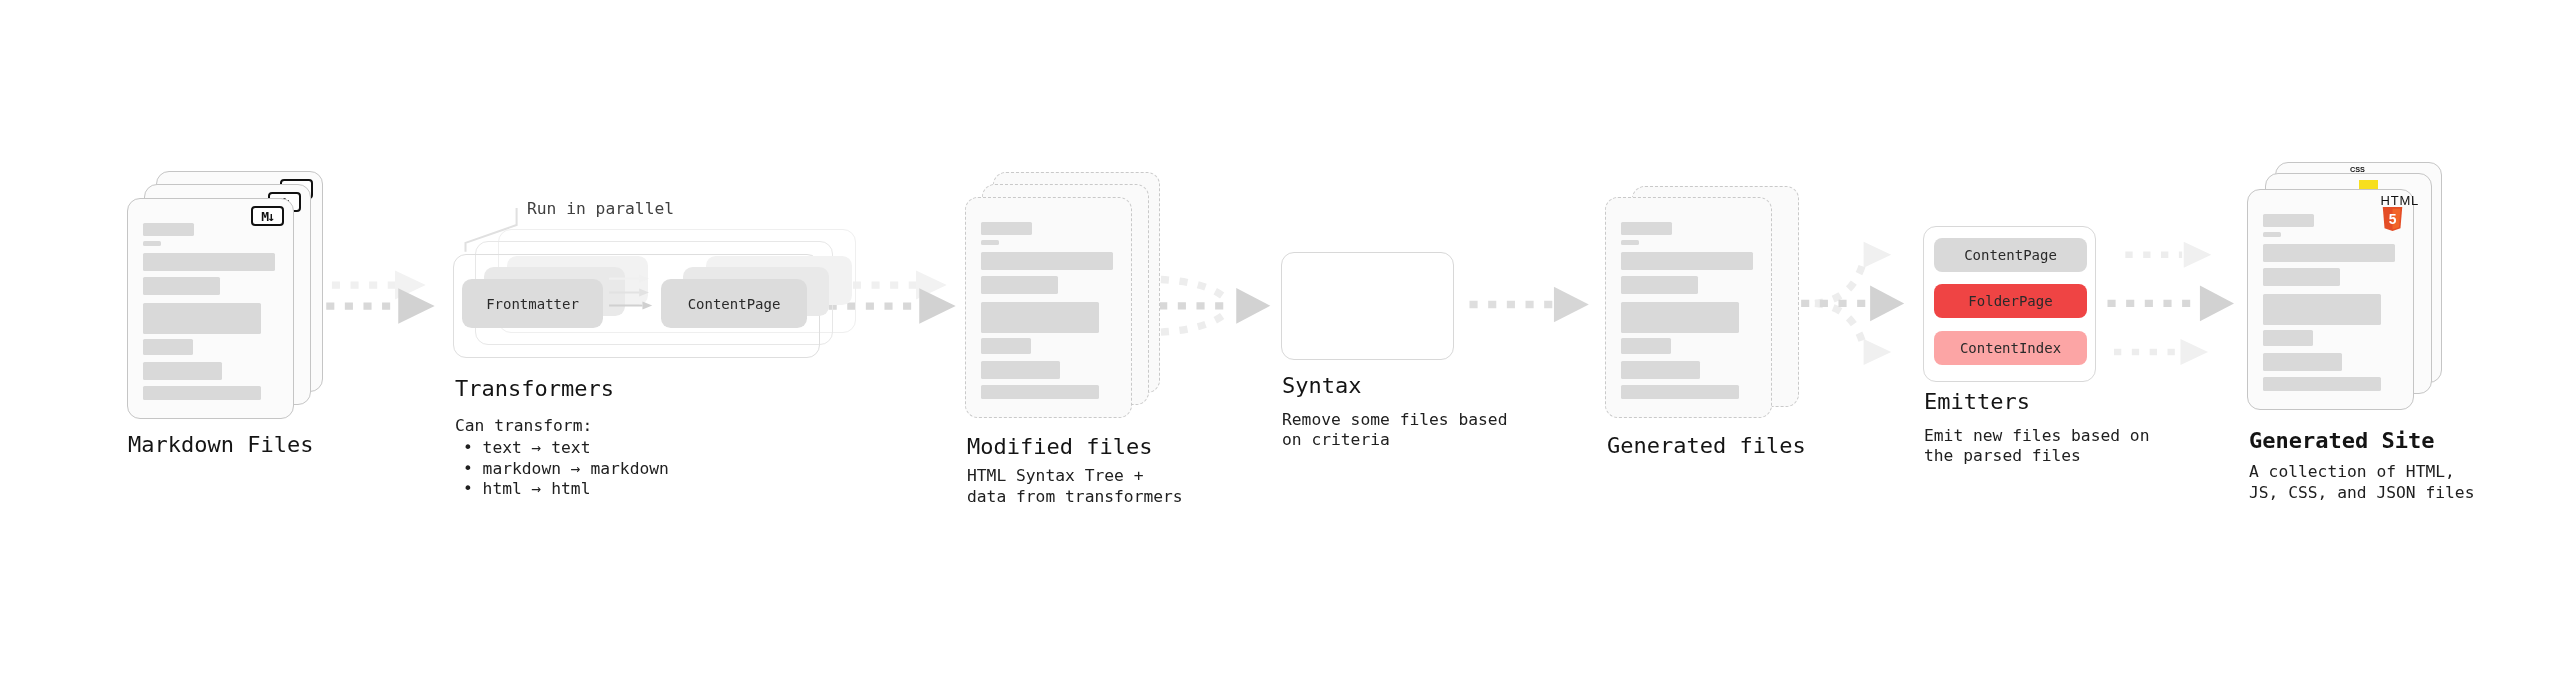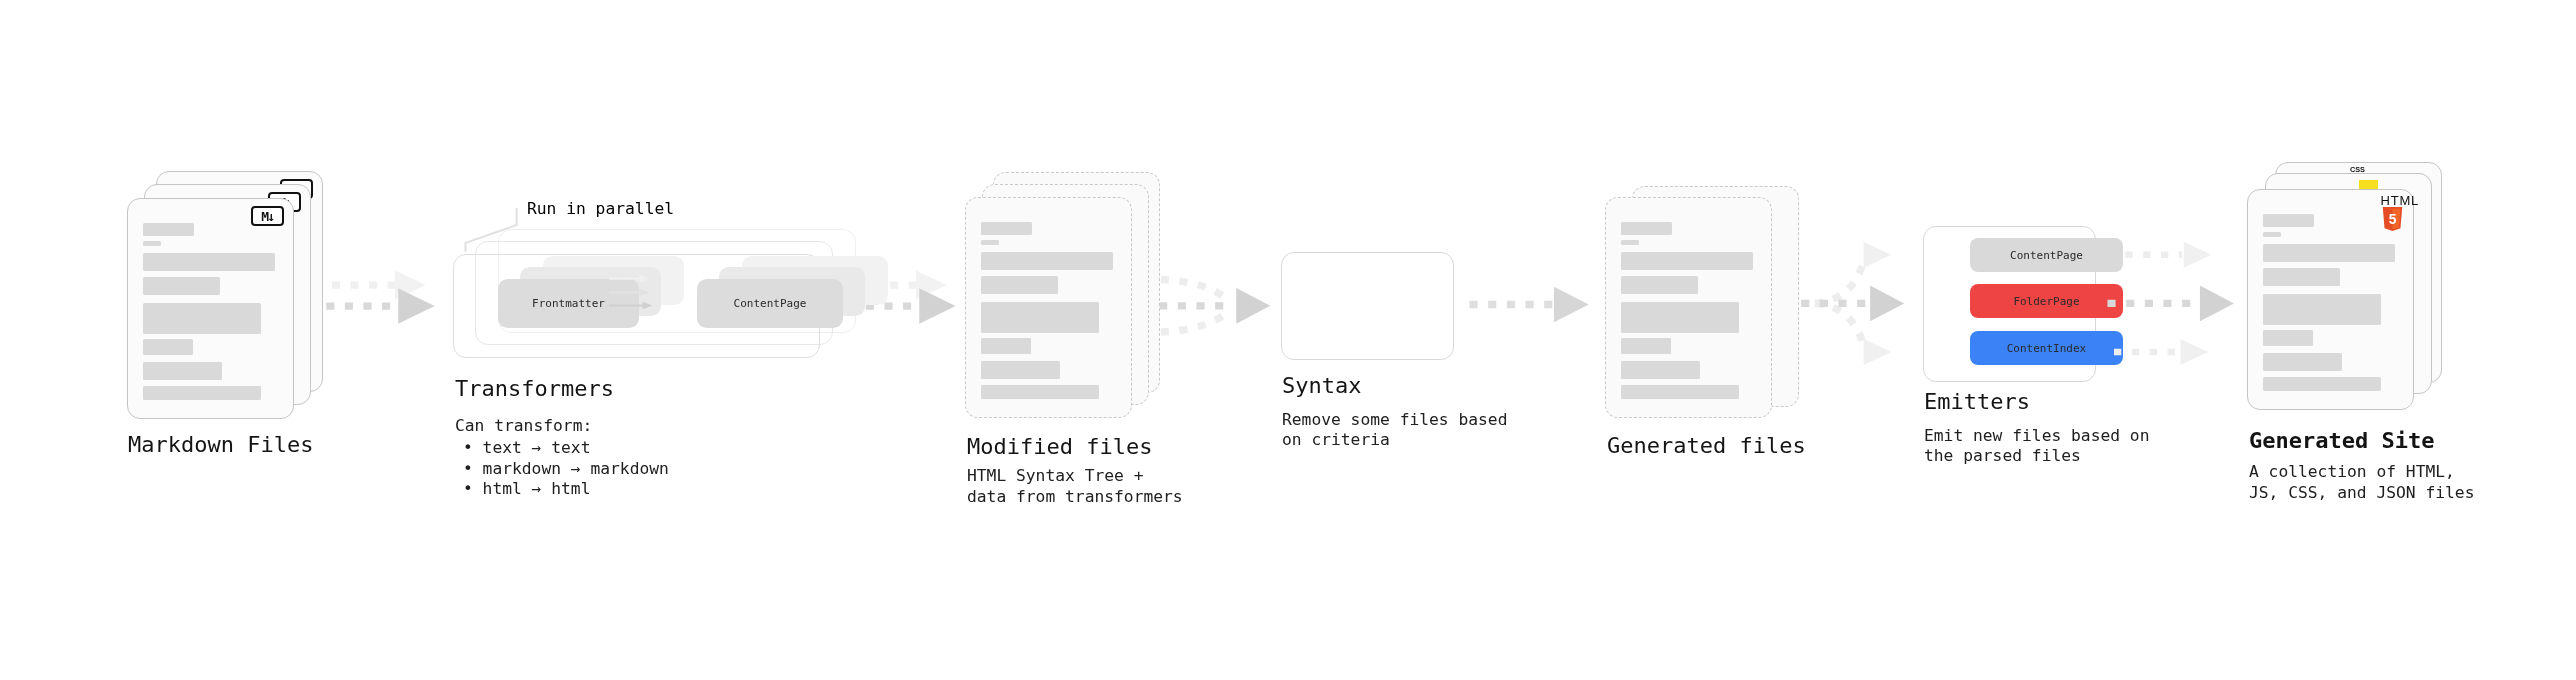--- a/index.html
+++ b/index.html
@@ -19,32 +19,32 @@
   
   .html5-logo{position:absolute;top:4.1px;right:8.1px;width:24.4px;text-align:center;line-height:1;}
   .html5-word{font-size:13px;font-weight:normal;letter-spacing:0.8px;color:#111;
     font-family:"Liberation Sans",sans-serif;}
   .css-badge{position:absolute;top:3.3px;right:72px;width:23px;text-align:center;line-height:1;}
   .css-word{font-size:7.3px;font-weight:bold;color:#111;font-family:"Liberation Sans",sans-serif;}
   .css-bar{margin-top:0.8px;height:3.3px;background:#1572b6;border-radius:0.8px;}
   .js-badge{position:absolute;top:5.7px;right:53px;width:18.7px;height:10.6px;background:#f7df1e;}
   
   .pill{position:absolute;background:#dcdcdc;border-radius:9.8px;display:flex;align-items:center;
-    justify-content:center;font-size:11px;color:#2a2a2a;box-sizing:border-box;margin-left:36px;}
+    justify-content:center;font-size:14px;color:#2a2a2a;box-sizing:border-box;}
   .pill.ghost1{background:#e9e9e9;color:transparent;}
   .pill.ghost2{background:#f2f2f2;color:transparent;}
   
   .frame{position:absolute;border:1.6px solid #dedede;border-radius:13px;background:transparent;
     box-sizing:border-box;}
   .frame.l2{border-color:#e7e7e7;}
   .frame.l3{border-color:#efefef;}
   
   .stage-label{position:absolute;font-size:22px;color:#141414;white-space:nowrap;}
   .stage-desc{position:absolute;font-size:16.3px;line-height:20.3px;color:#202020;white-space:pre;}
-  .note-text{position:absolute;font-size:16.3px;color:#000000;white-space:nowrap;}
+  .note-text{position:absolute;font-size:16.3px;color:#404040;white-space:nowrap;}
   svg{position:absolute;overflow:visible;}
 </style>
 </head>
 <body>
 
 <div id="canvas">
 
   <div>
     <div class="doc-card" style="left:156px;top:171px;z-index:1;">
       <div class="md-badge">M↓</div>
@@ -168,21 +168,21 @@
     <polygon points="108,2 108,34 142,18" fill="#f0f0f0"></polygon>
     <path d="M 48,78 Q 92,82 106,124" fill="none" stroke="#ededed" stroke-width="9" stroke-dasharray="10 13"></path>
     <polygon points="108,122 108,154 142,138" fill="#f0f0f0"></polygon>
     <line x1="8" y1="78" x2="112" y2="78" stroke="#d8d8d8" stroke-width="9" stroke-dasharray="10 13"></line>
     <polygon points="116,56 116,100 158,78" fill="#d2d2d2"></polygon>
   </svg>
 
   <div class="frame" style="left:1923px;top:226px;width:173px;height:156px;border-color:#d8d8d8;"></div>
   <div class="pill" style="left:1934px;top:238px;width:153px;height:34px;background:#d9d9d9;border-radius:8.1px;">ContentPage</div>
   <div class="pill" style="left:1934px;top:284px;width:153px;height:34px;background:#ef4444;border-radius:8.1px;">FolderPage</div>
-  <div class="pill" style="left:1934px;top:331px;width:153px;height:34px;background:#3b82f6;border-radius:8.1px;">ContentIndex</div>
+  <div class="pill" style="left:1934px;top:331px;width:153px;height:34px;background:#fca5a5;border-radius:8.1px;">ContentIndex</div>
   <div class="stage-label" style="left:1924px;top:389px;">Emitters</div>
   <div class="stage-desc" style="left:1924px;top:426px;">Emit new files based on</div>
   <div class="stage-desc" style="left:1924px;top:446px;">the parsed files</div>
 
   <svg style="left:2101px;top:236px;" width="146" height="138" viewBox="0 0 180 170">
     <line x1="30" y1="23" x2="100" y2="23" stroke="#ededed" stroke-width="8" stroke-dasharray="9 13"></line>
     <polygon points="102,7 102,39 136,23" fill="#f0f0f0"></polygon>
     <line x1="8" y1="83" x2="118" y2="83" stroke="#d8d8d8" stroke-width="9" stroke-dasharray="10 13"></line>
     <polygon points="122,61 122,105 164,83" fill="#d2d2d2"></polygon>
     <line x1="16" y1="143" x2="96" y2="143" stroke="#ededed" stroke-width="8" stroke-dasharray="9 13"></line>

